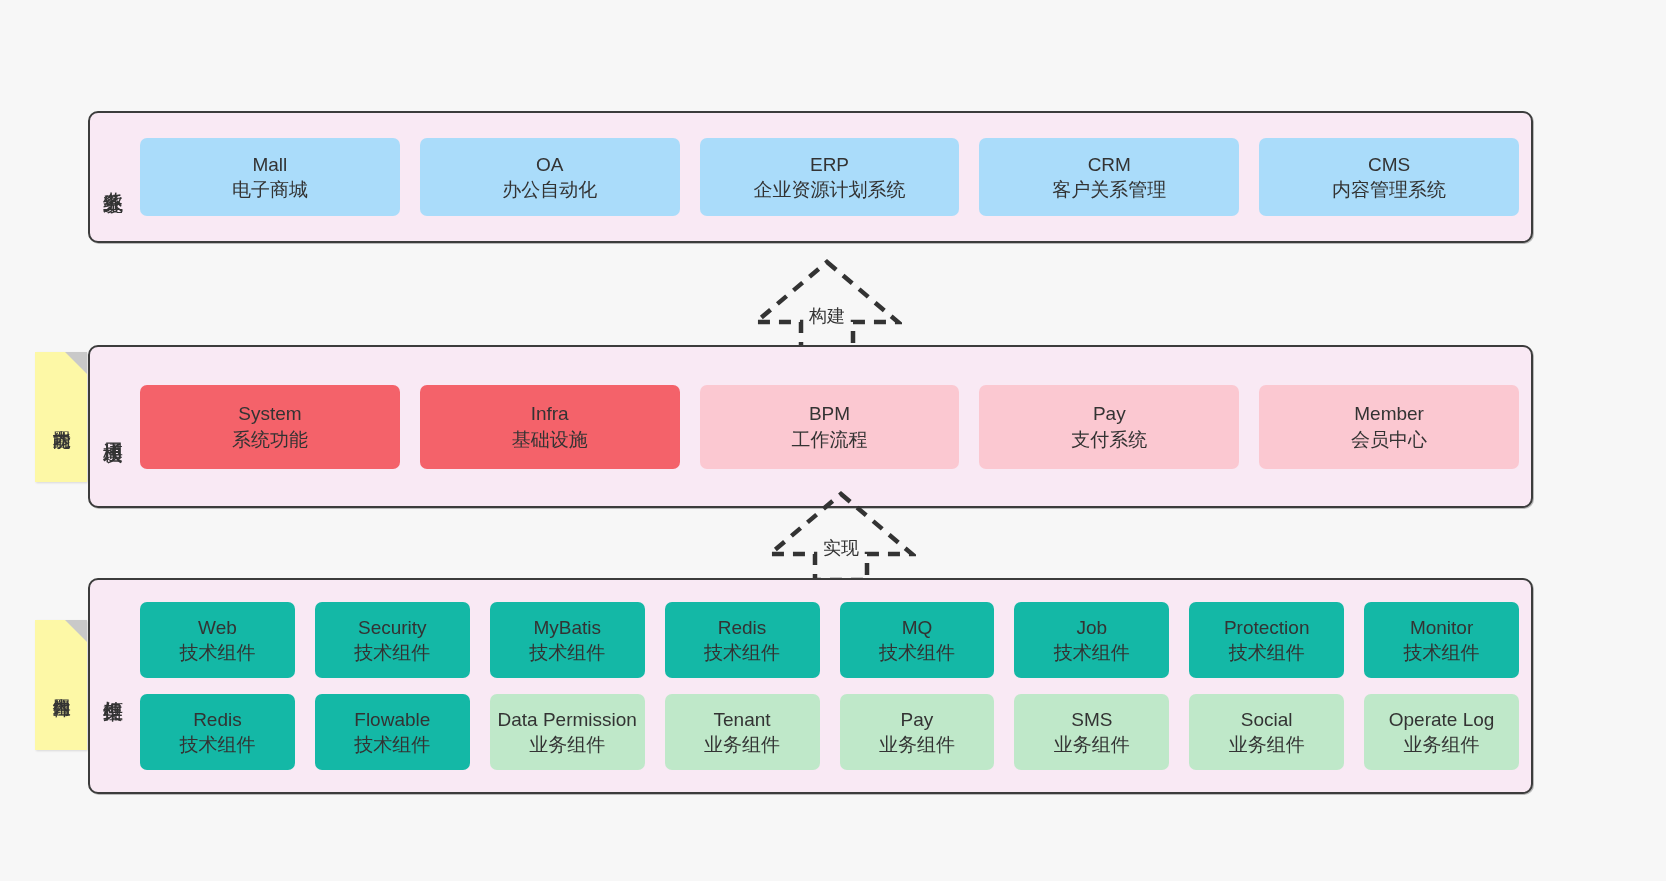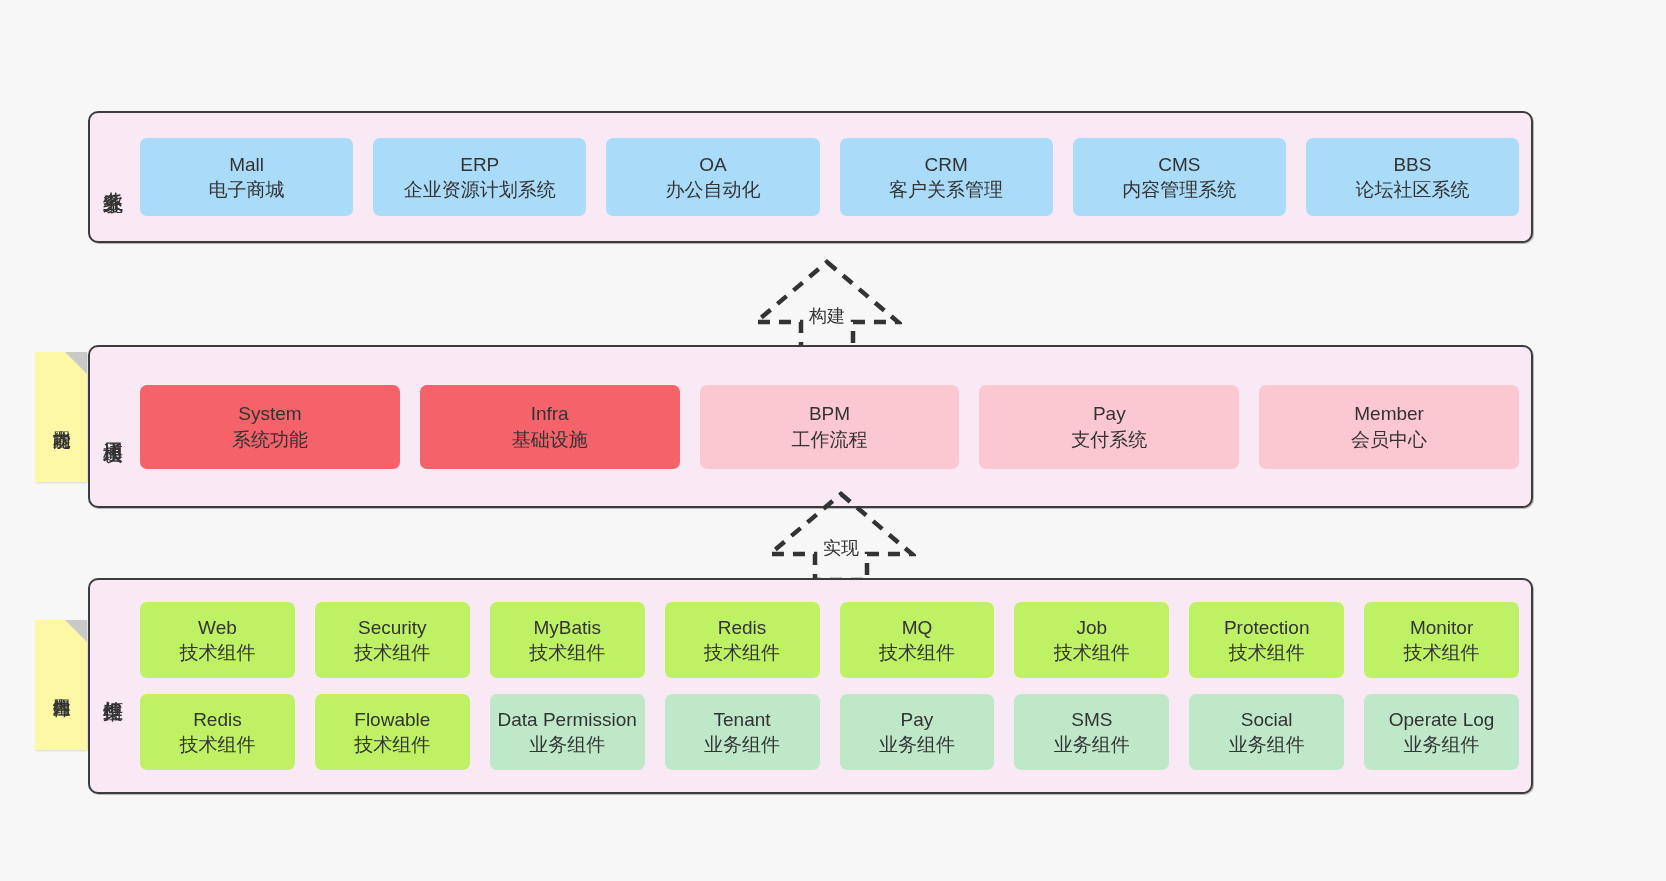--- a/index.html
+++ b/index.html
@@ -76,21 +76,21 @@
     box-sizing: border-box;
     padding: 4px 6px;
     user-select: none;
   }
   .card .en { display: block; }
   .card .cn { display: block; }
 
   .card.blue        { background: #aadcfa; height: 78px; }
   .card.red-strong  { background: #f4626a; height: 84px; }
   .card.red-light   { background: #fbc8d1; height: 84px; }
-  .card.green-strong{ background: #bef264; height: 76px; }
+  .card.green-strong{ background: #14b8a6; height: 76px; }
   .card.green-light { background: #bfe8c9; height: 76px; text-align: right; }
 
   
   .note {
     position: absolute;
     background: #fdf8a6;
     box-sizing: border-box;
     display: flex;
     align-items: center;
     justify-content: center;
@@ -142,38 +142,34 @@
 
   <div class="layer" id="layer-business" style="left:88px; top:111px; width:1445px; height:132px;">
     <div class="layer-title">业务系统</div>
     <div class="layer-body">
       <div class="row">
         <div class="card blue">
           <span class="en">Mall</span>
           <span class="cn">电子商城</span>
         </div>
         <div class="card blue">
+          <span class="en">OA</span>
+          <span class="cn">办公自动化</span>
+        </div>
+        <div class="card blue">
           <span class="en">ERP</span>
           <span class="cn">企业资源计划系统</span>
         </div>
         <div class="card blue">
-          <span class="en">OA</span>
-          <span class="cn">办公自动化</span>
-        </div>
-        <div class="card blue">
           <span class="en">CRM</span>
           <span class="cn">客户关系管理</span>
         </div>
         <div class="card blue">
           <span class="en">CMS</span>
           <span class="cn">内容管理系统</span>
-        </div>
-        <div class="card blue">
-          <span class="en">BBS</span>
-          <span class="cn">论坛社区系统</span>
         </div>
       </div>
     </div>
   </div>
 
   <div class="arrow" style="left:752px; top:258px;">
     <svg viewBox="0 0 150 92" xmlns="http://www.w3.org/2000/svg">
       <path d="M75 4 L146 64 L101 64 L101 90 L49 90 L49 64 L4 64 Z" fill="none" stroke="#333333" stroke-width="4.5" stroke-dasharray="12,9" stroke-linejoin="miter"></path>
     </svg>
     <span class="arrow-label">构建</span>

